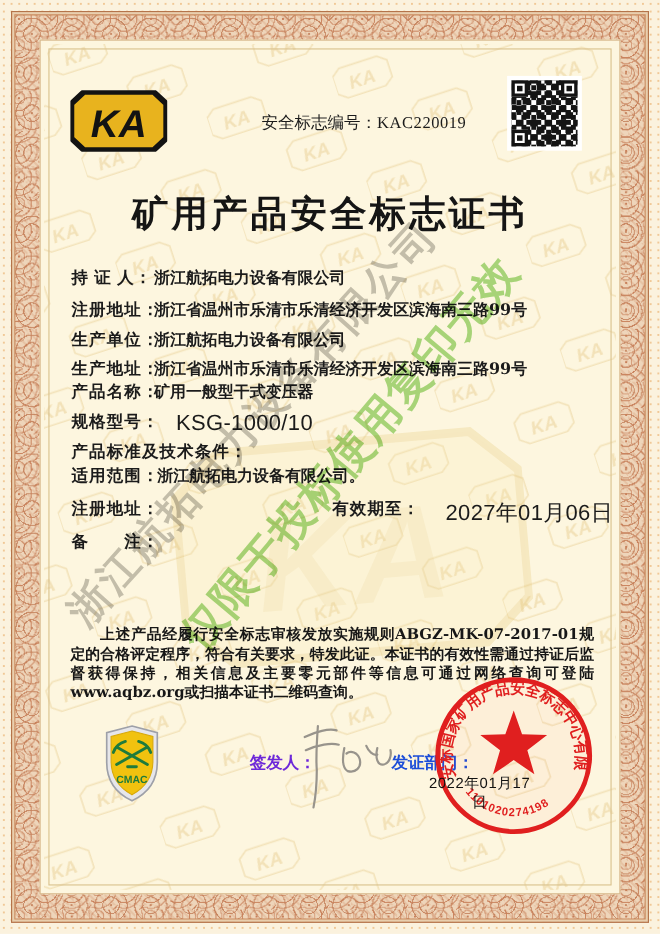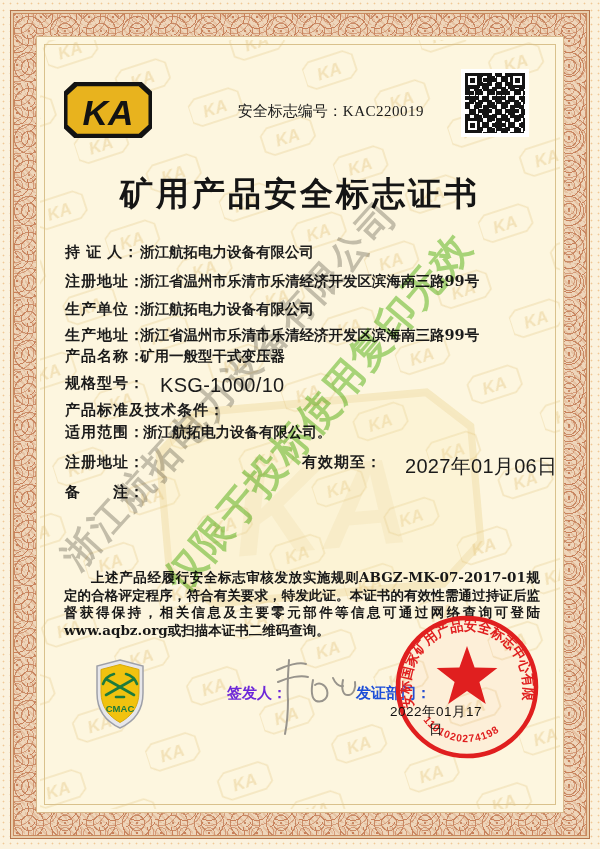--- a/index.html
+++ b/index.html
@@ -38,21 +38,21 @@
       repeating-conic-gradient(#141414 0% 25%,transparent 0% 50%) 4px 3px/13px 13px;
   }
   .finder{position:absolute;width:15px;height:15px;border:3px solid #141414;background:#fff;box-sizing:border-box;}
   .finder::after{content:"";position:absolute;left:2px;top:2px;width:5px;height:5px;background:#141414;}
   .f-tl{left:0;top:0}.f-tr{right:0;top:0}.f-bl{left:0;bottom:0}
   .title{position:absolute;left:0;top:172px;width:600px;text-align:center;
     font-family:"Liberation Serif","DejaVu Serif",serif;font-weight:900;font-size:33px;
     letter-spacing:3px;color:#151515;}
   
   .row{position:absolute;left:0;width:600px;height:20px;font-size:15px;color:#1b1b1b;}
-  .lbl{position:absolute;left:65px;font-weight:700;letter-spacing:1px;white-space:nowrap;}
+  .lbl{position:absolute;left:65px;font-weight:700;letter-spacing:1px;white-space:nowrap;font-family:Liberation Serif, serif;}
   .val{position:absolute;left:140px;white-space:nowrap;}
   .kai{font-family:"DejaVu Serif","Liberation Serif",serif;font-weight:700;font-size:14.5px;}
   .num{font-weight:400;font-size:20px;letter-spacing:.3px;margin-left:20px;}
   .statement{position:absolute;left:64px;top:569px;width:476px;text-align:justify;
     font-family:"DejaVu Serif","Liberation Serif",serif;font-weight:700;
     font-size:13.5px;line-height:17.5px;color:#171717;text-indent:2em;}
   
   .cmac{position:absolute;left:92px;top:658px;width:56px;height:72px;}
   .signer-label{position:absolute;left:227px;top:684px;font-size:15px;font-weight:700;color:#6d28d9;}
   .signature{position:absolute;left:263px;top:650px;width:95px;height:95px;pointer-events:none;}

